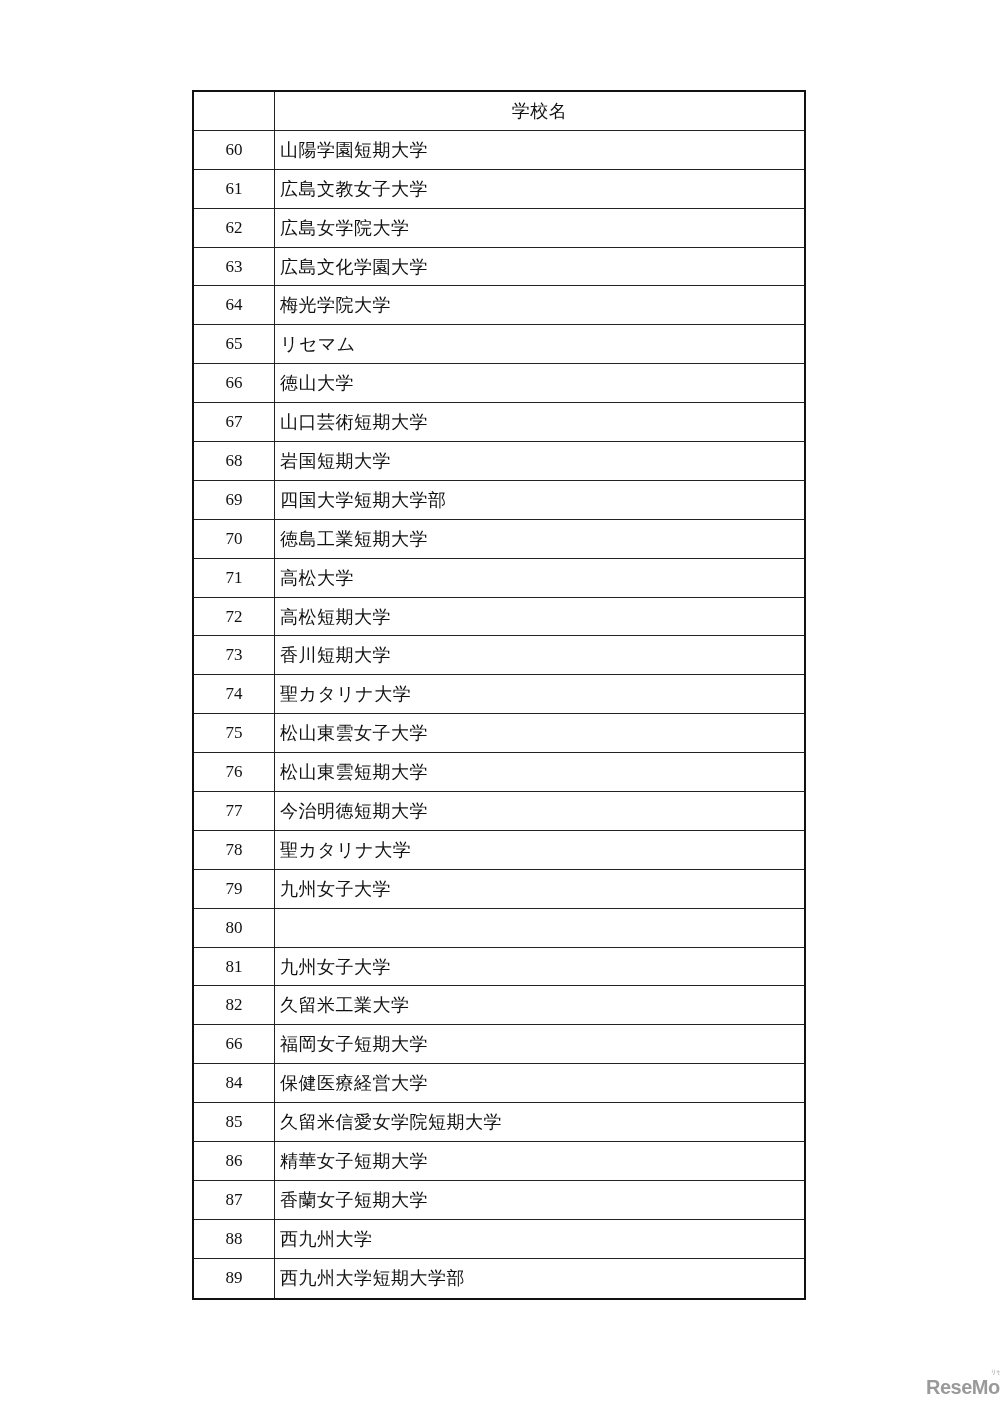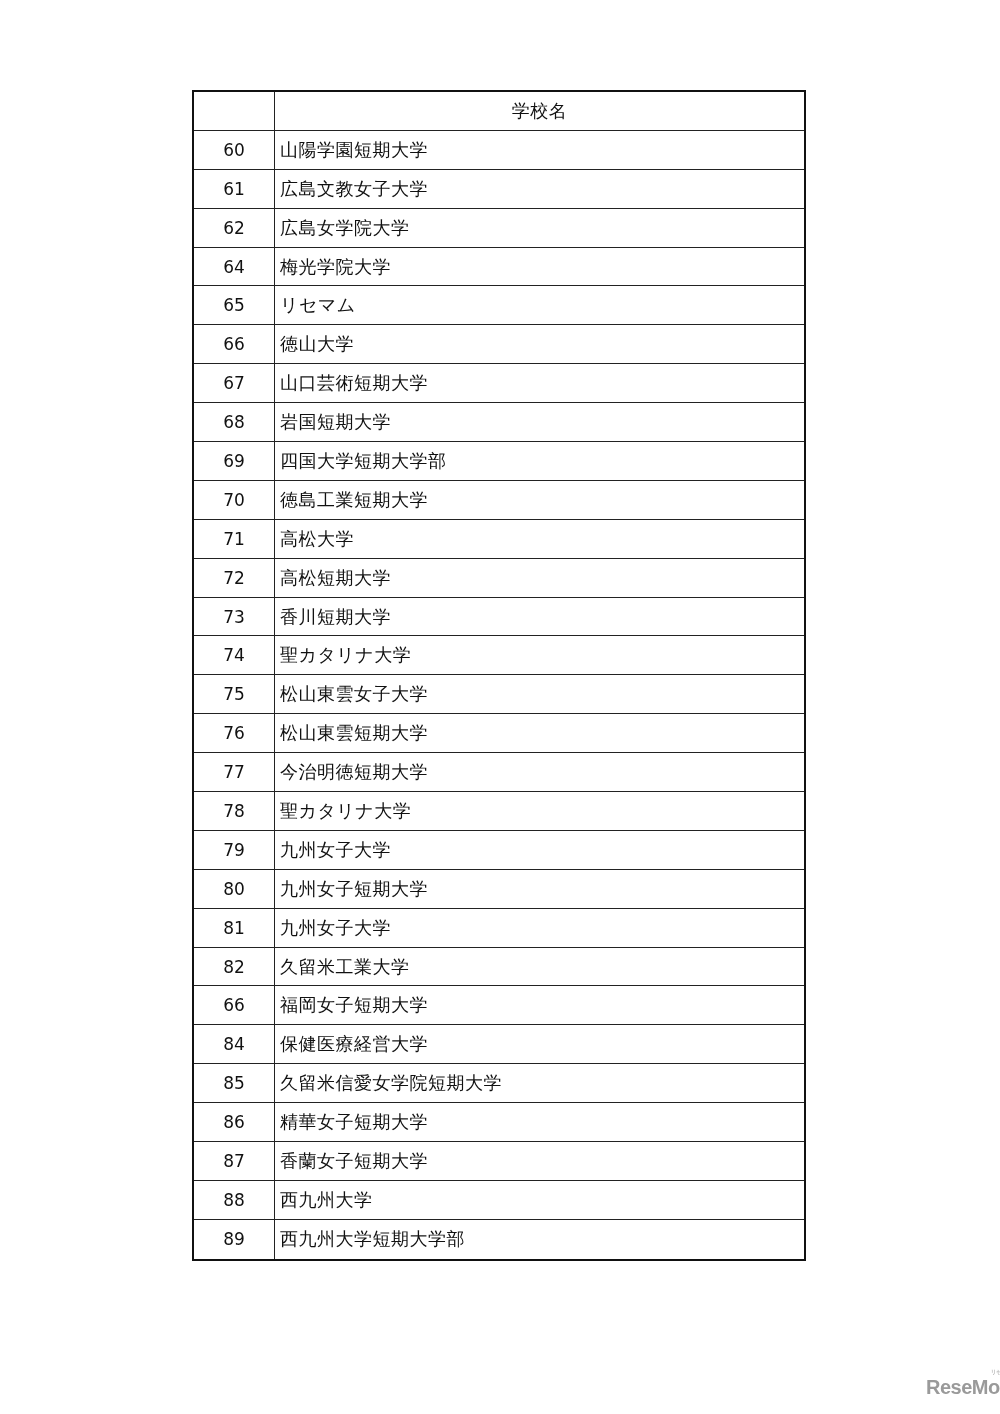--- a/index.html
+++ b/index.html
@@ -3,21 +3,21 @@
 <meta charset="utf-8">
 <style>
   html, body { margin:0; padding:0; background:#ffffff; }
   body { width:1000px; height:1414px; position:relative; overflow:hidden;
          font-family:"DejaVu Sans", "Liberation Sans", sans-serif; color:#111; }
   .tbl { position:absolute; left:192px; top:90px; width:614px;
          border:2px solid #111; box-sizing:border-box; }
   .row { display:flex; height:38.9px; border-bottom:1.5px solid #222; box-sizing:border-box; }
   .row:last-child { border-bottom:none; }
   .num { width:80px; border-right:1.5px solid #222; display:flex; align-items:center;
-         justify-content:center; font-size:17px; }
+         justify-content:center; font-size:17px;font-family:Liberation Serif, serif; }
   .name { flex:1; display:flex; align-items:center; padding-left:5px; font-size:18px; letter-spacing:0.5px; }
   .header .name { justify-content:center; padding-left:0; }
   .logo { position:absolute; left:906px; top:1376px; font-family:"Liberation Sans", sans-serif;
           font-weight:bold; font-size:20px; color:#9a9a9a; letter-spacing:-0.5px;margin-left:20px; }
   .logo small { position:absolute; right:4px; top:-8px; font-size:6px; font-weight:normal; }
 </style>
 </head>
 <body>
 
 <div class="tbl">
@@ -30,20 +30,24 @@
         <div class="num">60</div>
         <div class="name">山陽学園短期大学</div>
       </div>
       <div class="row">
         <div class="num">61</div>
         <div class="name">広島文教女子大学</div>
       </div>
       <div class="row">
         <div class="num">62</div>
         <div class="name">広島女学院大学</div>
+      </div>
+      <div class="row">
+        <div class="num">63</div>
+        <div class="name">広島文化学園大学</div>
       </div>
       <div class="row">
         <div class="num">64</div>
         <div class="name">梅光学院大学</div>
       </div>
       <div class="row">
         <div class="num">65</div>
         <div class="name">リセマム</div>
       </div>
       <div class="row">
@@ -97,21 +101,20 @@
       <div class="row">
         <div class="num">78</div>
         <div class="name">聖カタリナ大学</div>
       </div>
       <div class="row">
         <div class="num">79</div>
         <div class="name">九州女子大学</div>
       </div>
       <div class="row">
         <div class="num">80</div>
-        <div class="name">九州女子短期大学</div>
       </div>
       <div class="row">
         <div class="num">81</div>
         <div class="name">九州女子大学</div>
       </div>
       <div class="row">
         <div class="num">82</div>
         <div class="name">久留米工業大学</div>
       </div>
       <div class="row">

